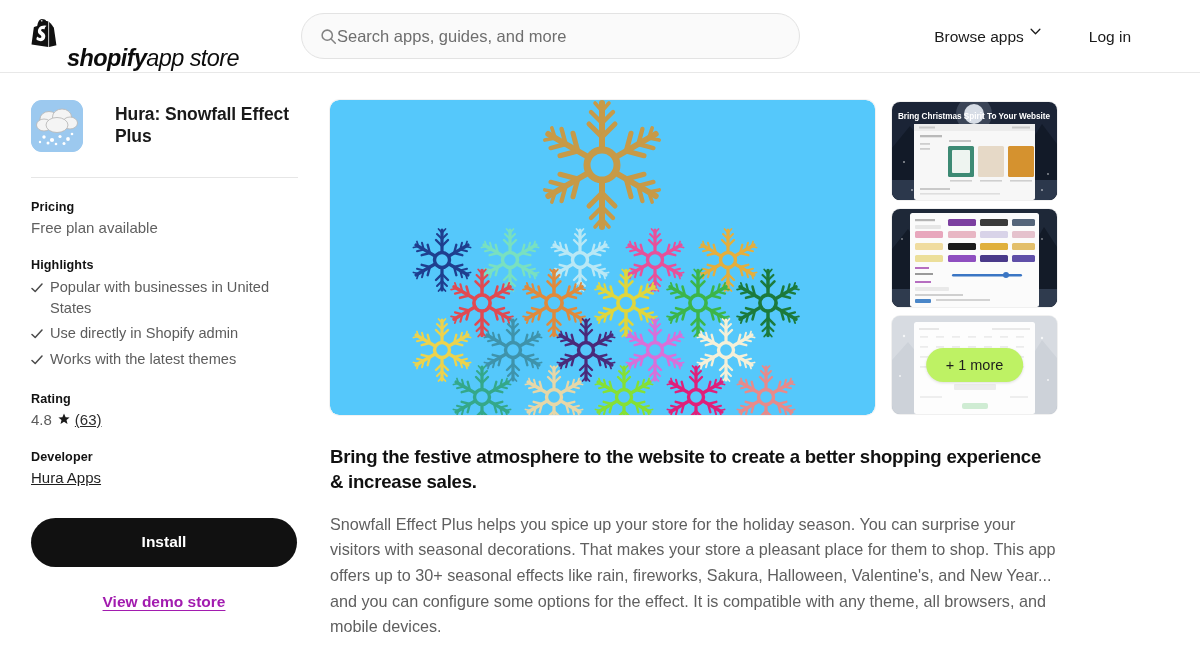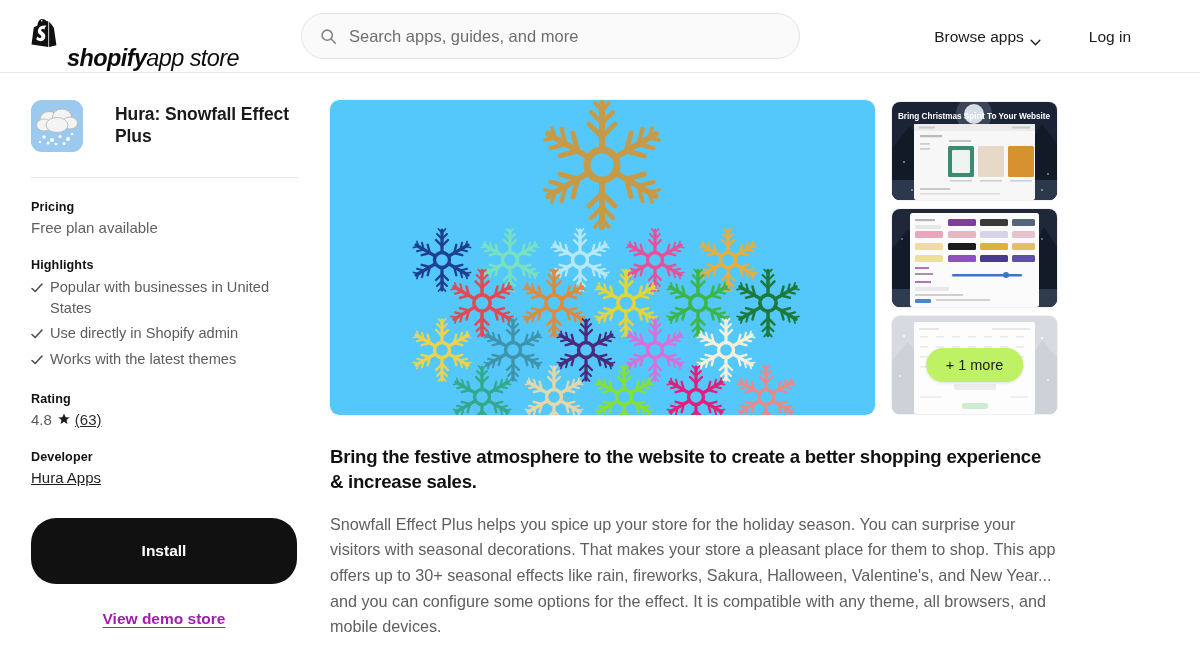--- a/index.html
+++ b/index.html
@@ -39,38 +39,37 @@
 
   .searchbar {
     position:absolute;
     left:301px; top:13px;
     width:499px; height:46px;
     border:1px solid #e3e3e3;
     background:#fafafa;
     border-radius:23px;
     display:flex; align-items:center;
     padding:0 18px;
-    gap:12px;
   }
   .search-ico { width:17px; height:17px; flex:none; opacity:.75; }
   .search-input {
     border:0; outline:0; background:transparent;
     font-family:"Liberation Sans", sans-serif;
     font-size:16.5px; color:#6b6b6b;
     width:100%;
   }
   .search-input::placeholder { color:#6e6e6e; }
 
   .nav-right {
     position:absolute; right:26px; top:0; height:73px;
     display:flex; align-items:center; gap:0;
   }
   .nav-link {
     font-size:15.5px; color:#1a1a1a; font-weight:500;
-    display:flex; align-items:flex-end; gap:6px;
+    display:flex; align-items:flex-start; gap:6px;
     cursor:pointer; white-space:nowrap;
   }
   #nav-browse { margin-right:48px; }
   #nav-login  { margin-right:43px; }
   .chev { width:11px; height:7px; display:block; }
   .signup-btn {
     background:#111111; color:#fff;
     border:0; border-radius:24px;
     height:48px; padding:0 25px;
     font-size:15.5px; font-weight:600;
@@ -115,21 +114,21 @@
   .star { width:12px; height:12px; margin:0 3px 0 4px; }
   .rating-count { text-decoration:underline; color:#2c2c2c; cursor:pointer; }
 
   .dev-link {
     font-size:15px; color:#1f1f1f;
     text-decoration:underline; cursor:pointer;
   }
 
   .install-btn {
     margin-top:31px;
-    width:266px; height:66px;
+    width:266px; height:49px;
     background:#111111; color:#fff;
     border:0; border-radius:25px;
     font-size:15.5px; font-weight:600;
     font-family:"Liberation Sans", sans-serif;
     cursor:pointer;
     display:block;
   }
   .demo-link {
     display:block; text-align:center; width:266px;
     margin-top:26px;

